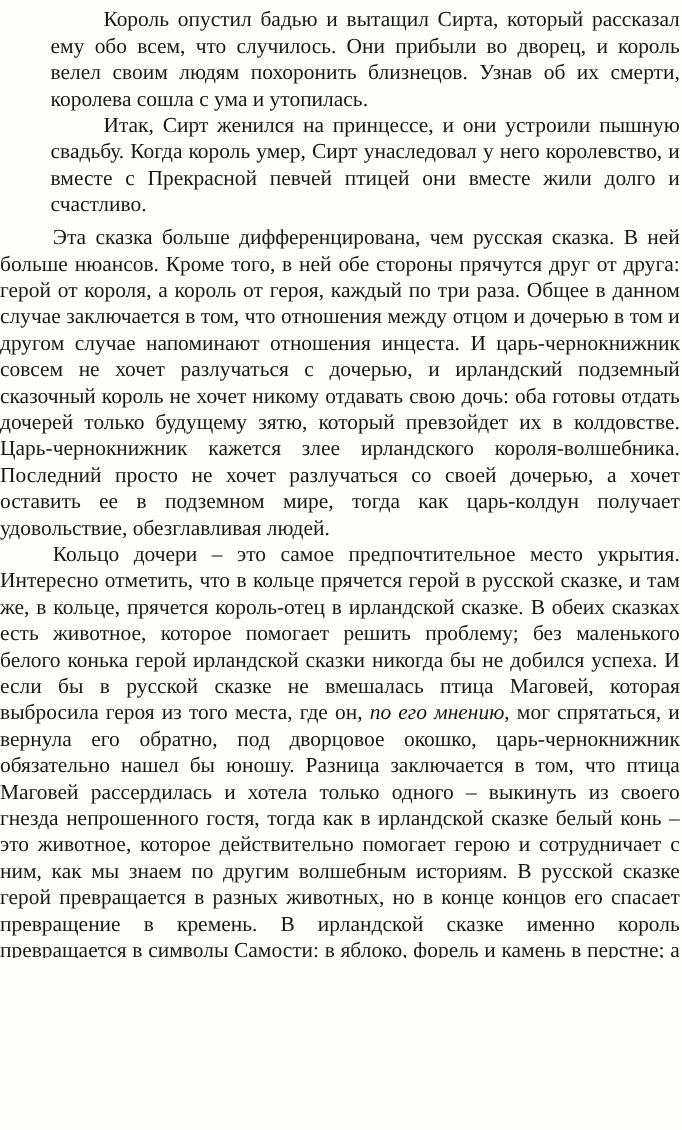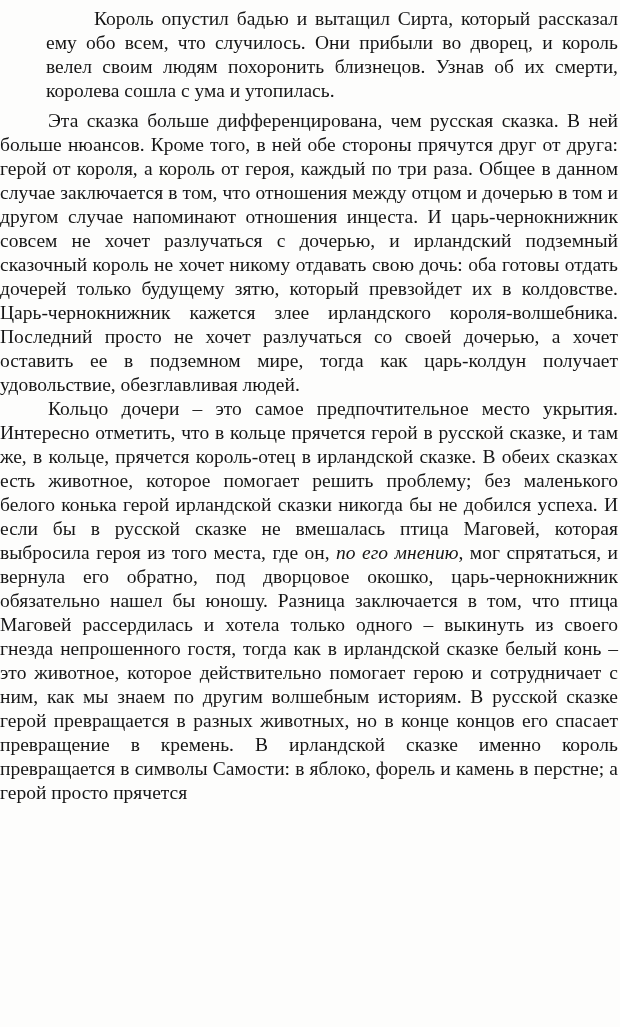--- a/index.html
+++ b/index.html
@@ -65,20 +65,21 @@
   }
 </style>
 </head>
 <body>
 
 <div class="page">
   <div class="content">
 
     <section class="quote-block">
       <p>Король опустил бадью и вытащил Сирта, который рассказал ему обо всем, что случилось. Они прибыли во дворец, и король велел своим людям похоронить близнецов. Узнав об их смерти, королева сошла с ума и утопилась.</p>
+      <p>Итак, Сирт женился на принцессе, и они устроили пышную свадьбу. Когда король умер, Сирт унаследовал у него королевство, и вместе с Прекрасной певчей птицей они вместе жили долго и счастливо.</p>
     </section>
 
     <section class="body-block">
       <p>Эта сказка больше дифференцирована, чем русская сказка. В ней больше нюансов. Кроме того, в ней обе стороны прячутся друг от друга: герой от короля, а король от героя, каждый по три раза. Общее в данном случае заключается в том, что отношения между отцом и дочерью в том и другом случае напоминают отношения инцеста. И царь-чернокнижник совсем не хочет разлучаться с дочерью, и ирландский подземный сказочный король не хочет никому отдавать свою дочь: оба готовы отдать дочерей только будущему зятю, который превзойдет их в колдовстве. Царь-чернокнижник кажется злее ирландского короля-волшебника. Последний просто не хочет разлучаться со своей дочерью, а хочет оставить ее в подземном мире, тогда как царь-колдун получает удовольствие, обезглавливая людей.</p>
       <p><span>Кольцо дочери – это самое предпочтительное место укрытия. Интересно отметить, что в кольце прячется герой в русской сказке, и там же, в кольце, прячется король-отец в ирландской сказке. В обеих сказках есть животное, которое помогает решить проблему; без маленького белого конька герой ирландской сказки никогда бы не добился успеха. И если бы в русской сказке не вмешалась птица Маговей, которая выбросила героя из того места, где он, </span><em>по его мнению</em><span>, мог спрятаться, и вернула его обратно, под дворцовое окошко, царь-чернокнижник обязательно нашел бы юношу. Разница заключается в том, что птица Маговей рассердилась и хотела только одного – выкинуть из своего гнезда непрошенного гостя, тогда как в ирландской сказке белый конь – это животное, которое действительно помогает герою и сотрудничает с ним, как мы знаем по другим волшебным историям. В русской сказке герой превращается в разных животных, но в конце концов его спасает превращение в кремень. В ирландской сказке именно король превращается в символы Самости: в яблоко, форель и камень в перстне; а герой просто прячется</span></p>
     </section>
 
   </div>
 
   <footer class="page-footer">

